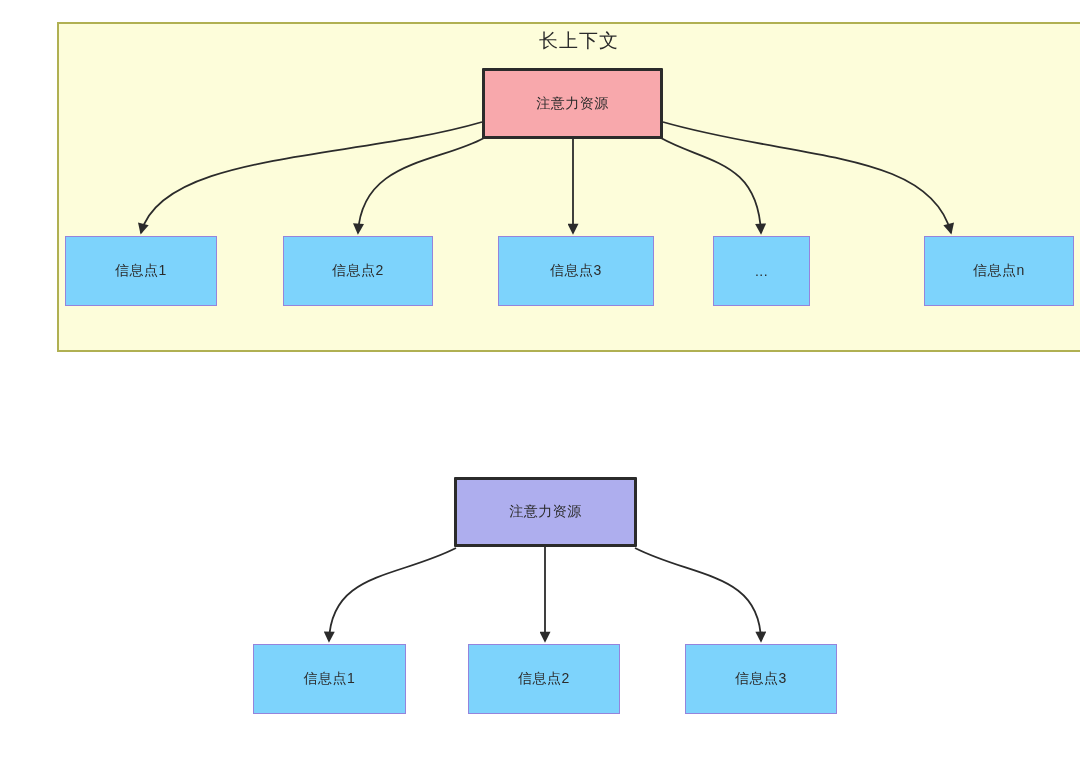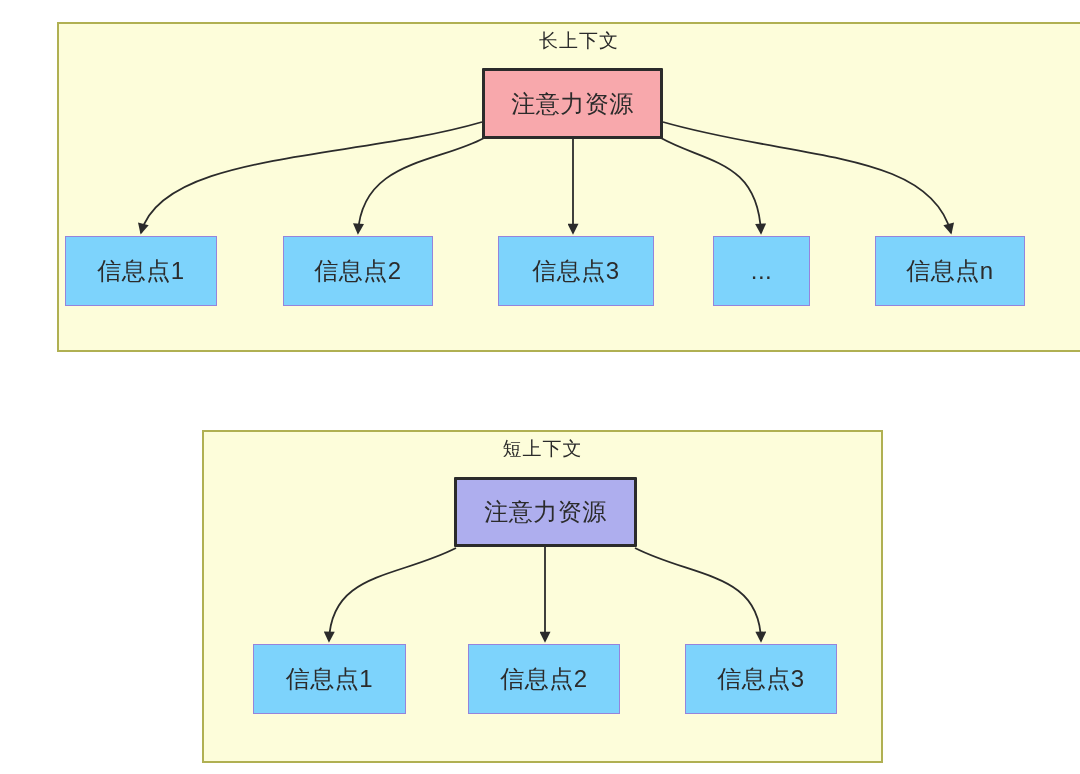--- a/index.html
+++ b/index.html
@@ -37,21 +37,21 @@
     left: 0;
     top: 0;
     z-index: 2;
   }
   .node {
     position: absolute;
     display: flex;
     align-items: center;
     justify-content: center;
     box-sizing: border-box;
-    font-size: 24px;
+    font-size: 14px;
     color: #2b2b2b;
     z-index: 3;
     letter-spacing: 0.5px;
   }
   .node.source {
     border: 3px solid #2b2b2b;
     border-radius: 1px;
   }
   .node.source.pink { background: #f8a8ac; }
   .node.source.blue { background: #aeaeee; }
@@ -62,23 +62,20 @@
 </style>
 </head>
 <body>
 
 <div class="canvas">
 
   <section class="ctx" style="left:21px; top:22px; width:1044px; height:330px;margin-left:36px;">
     <div class="ctx-title">长上下文</div>
   </section>
 
-  <section class="ctx" style="left:202px; top:430px; width:681px; height:333px;">
-    <div class="ctx-title">短上下文</div>
-  </section>
 
   <svg class="edges" width="1080" height="774" viewBox="0 0 1080 774">
     <defs>
       <marker id="arrow" viewBox="0 0 10 10" refX="8.5" refY="5" markerWidth="13" markerHeight="11" markerUnits="userSpaceOnUse" orient="auto">
         <path d="M0,0 L10,5 L0,10 Z" fill="#2b2b2b"></path>
       </marker>
     </defs>
     <g fill="none" stroke="#2b2b2b" stroke-width="1.8">
       <path d="M 482 122 C 352 160, 162 152, 141 233" marker-end="url(#arrow)"></path>
       <path d="M 484 138 C 438 163, 362 160, 358 233" marker-end="url(#arrow)"></path>
@@ -91,21 +88,21 @@
       <path d="M 635 548 C 694 578, 760 572, 761 641" marker-end="url(#arrow)"></path>
     </g>
   </svg>
 
   <div class="node source pink" style="left:482px; top:68px; width:181px; height:71px;">注意力资源</div>
 
   <div class="node info" style="left:65px;  top:236px; width:152px; height:70px;">信息点1</div>
   <div class="node info" style="left:283px; top:236px; width:150px; height:70px;">信息点2</div>
   <div class="node info" style="left:498px; top:236px; width:156px; height:70px;">信息点3</div>
   <div class="node info" style="left:713px; top:236px; width:97px;  height:70px;">...</div>
-  <div class="node info" style="left:875px; top:236px; width:150px; height:70px;">信息点n</div>
+  <div class="node info" style="left:924px; top:236px; width:150px; height:70px;">信息点n</div>
 
   <div class="node source blue" style="left:454px; top:477px; width:183px; height:70px;">注意力资源</div>
 
   <div class="node info" style="left:253px; top:644px; width:153px; height:70px;">信息点1</div>
   <div class="node info" style="left:468px; top:644px; width:152px; height:70px;">信息点2</div>
   <div class="node info" style="left:685px; top:644px; width:152px; height:70px;">信息点3</div>
 
 </div>
 
 </body></html>

